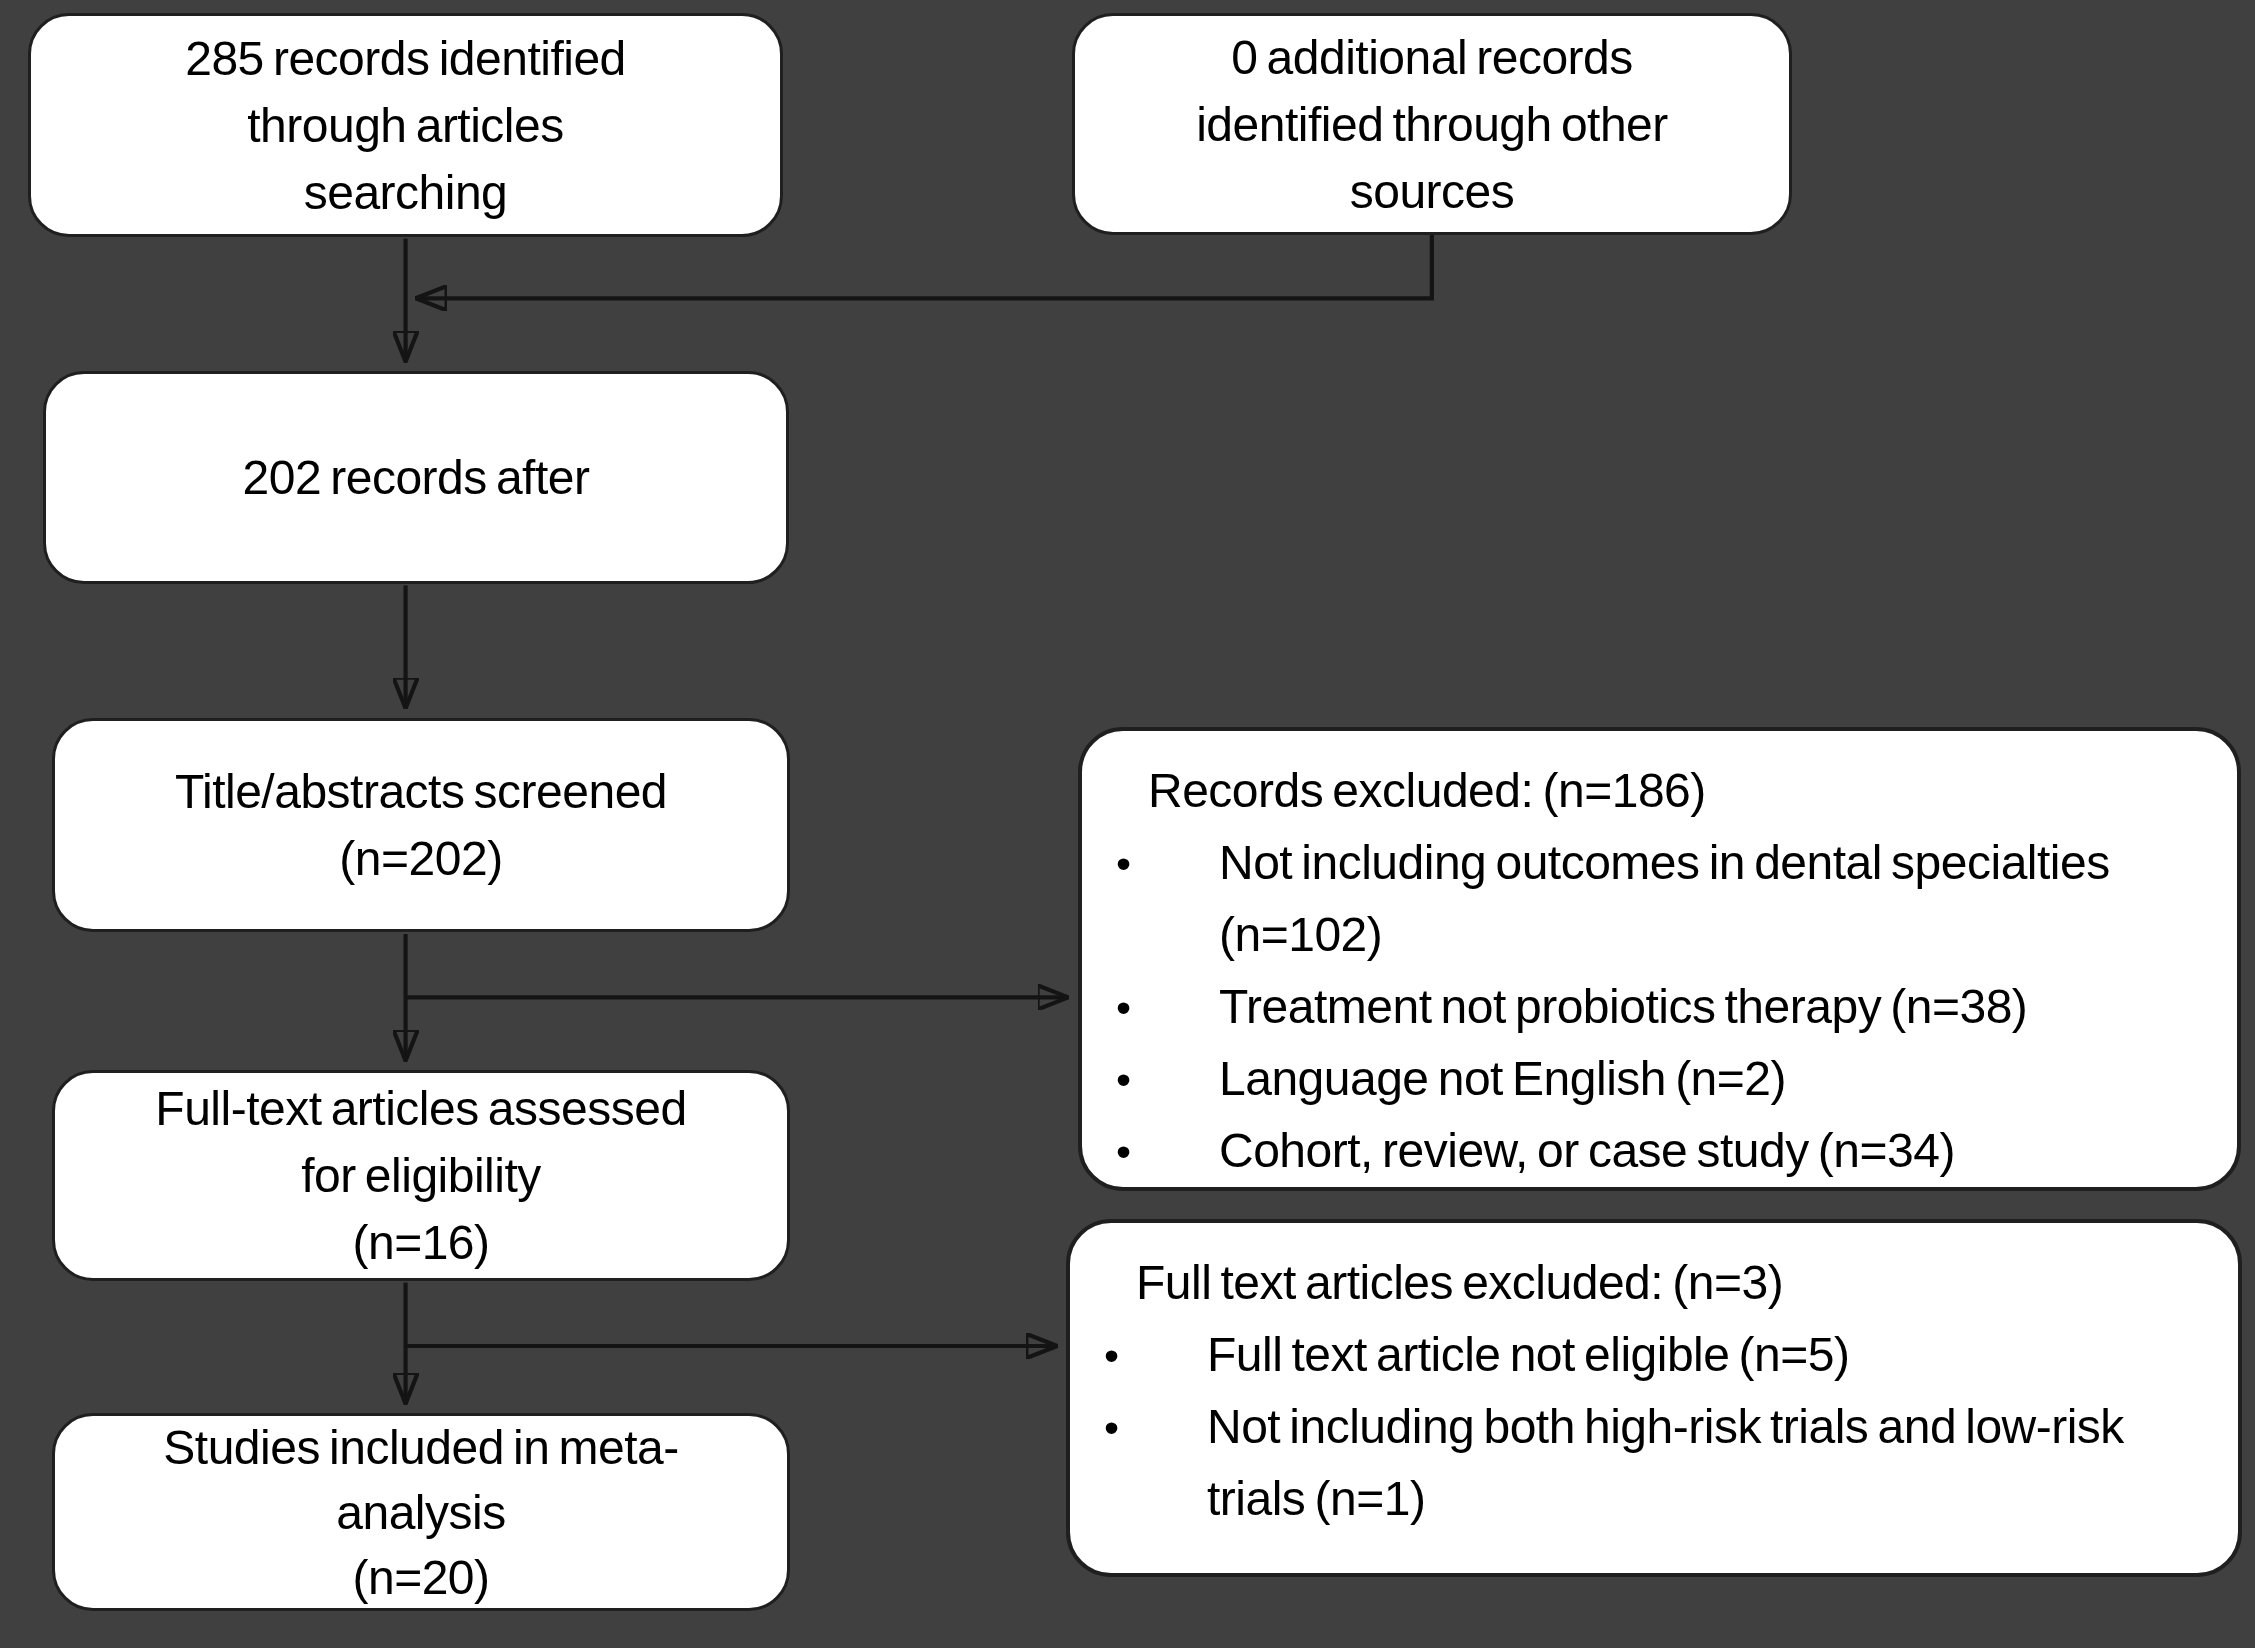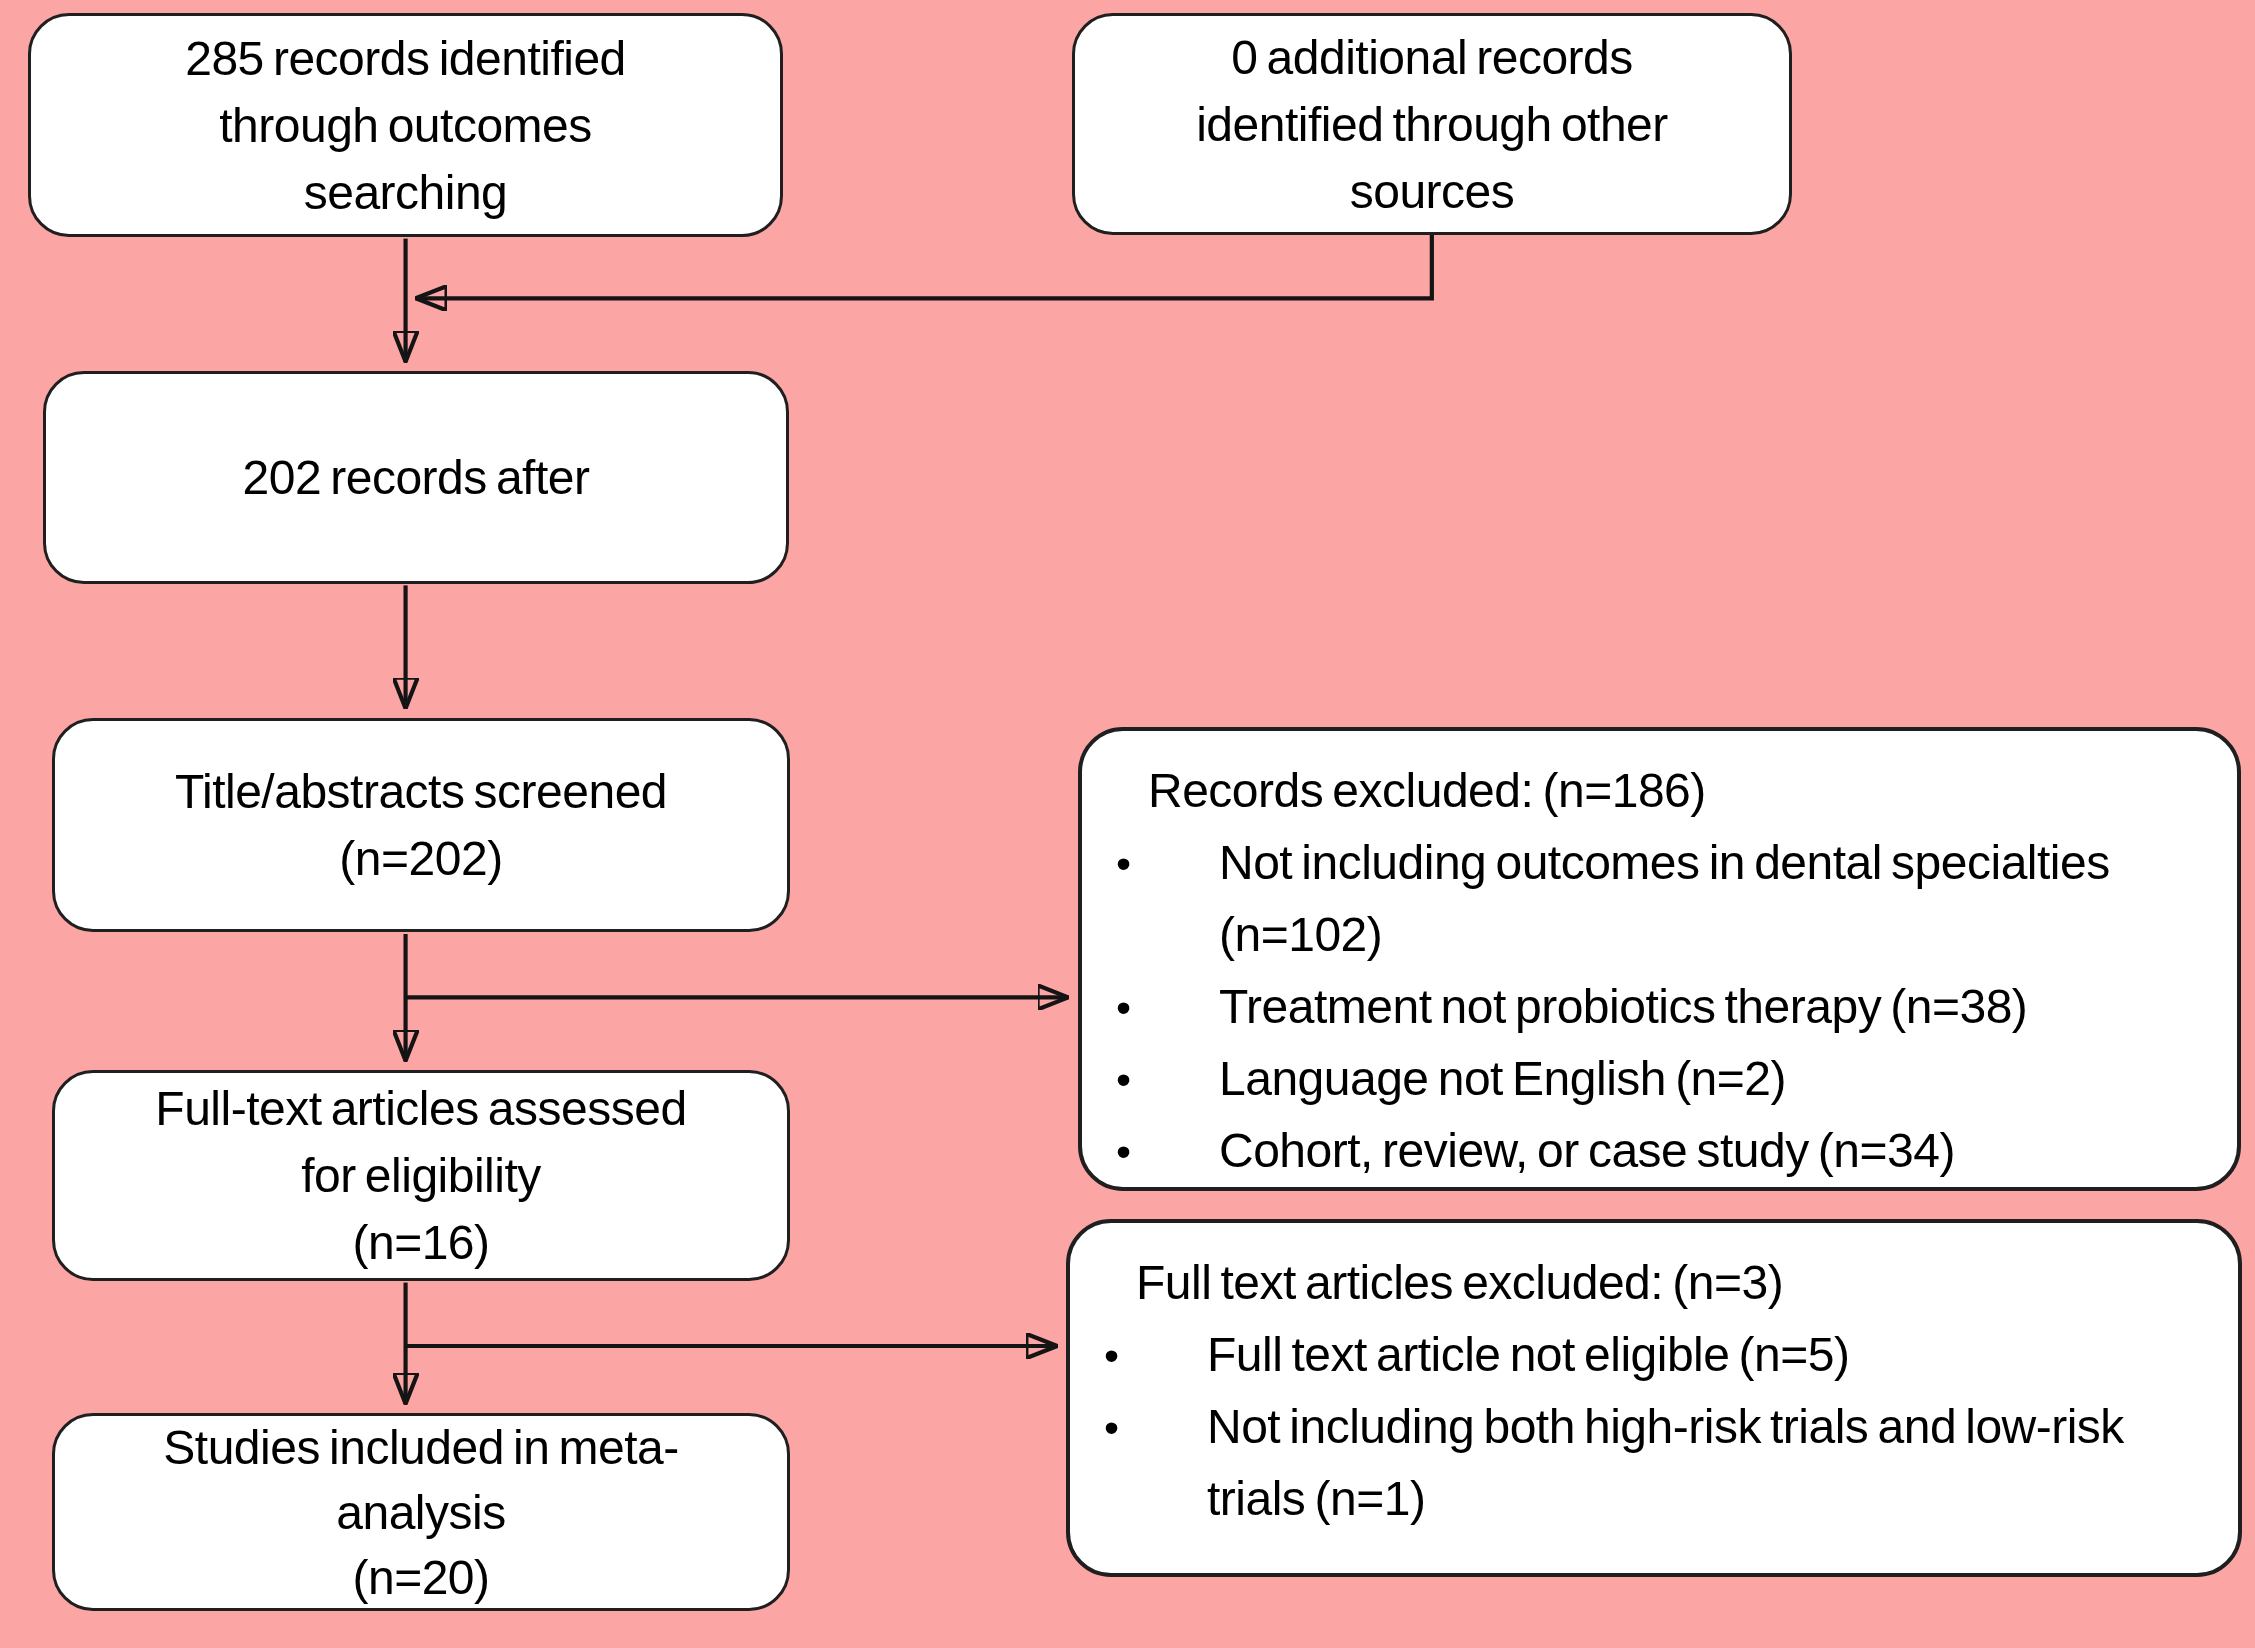--- a/index.html
+++ b/index.html
@@ -1,21 +1,21 @@
 <!DOCTYPE html>
 <html style="font-size:15px"><head>
 <meta charset="utf-8">
 <style>
   * { margin: 0; padding: 0; box-sizing: border-box; }
   html, body { background: #ffffff; }
   .canvas {
     position: relative;
     width: 2255px;
     height: 1648px;
-    background: #fca5a5;
+    background: #404040;
     font-family: "Liberation Sans", sans-serif;
     color: #000000;
     overflow: hidden;
     letter-spacing: -0.5px;
     word-spacing: -3.7px;
   }
   .flowbox {
     position: absolute;
     background: #ffffff;
     border: 3.7px solid #1f1f1f;
@@ -75,21 +75,21 @@
     <path d="M1536,252 L1536,320 L446,320" marker-end="url(#ah)"></path>
     <path d="M435,628 L435,760" marker-end="url(#ah)"></path>
     <path d="M435,1002 L435,1138" marker-end="url(#ah)"></path>
     <path d="M435,1070 L1146,1070" marker-end="url(#ah)"></path>
     <path d="M435,1376 L435,1506" marker-end="url(#ah)"></path>
     <path d="M435,1444 L1134,1444" marker-end="url(#ah)"></path>
   </svg>
 
   <div class="flowbox" style="left:28px; top:13px; width:755px; height:224px;">
     <div class="line">285 records identified</div>
-    <div class="line">through outcomes</div>
+    <div class="line">through articles</div>
     <div class="line">searching</div>
   </div>
 
   <div class="flowbox" style="left:1072px; top:13px; width:720px; height:222px;">
     <div class="line">0 additional records</div>
     <div class="line">identified through other</div>
     <div class="line">sources</div>
   </div>
 
   <div class="flowbox" style="left:43px; top:371px; width:746px; height:213px;">

